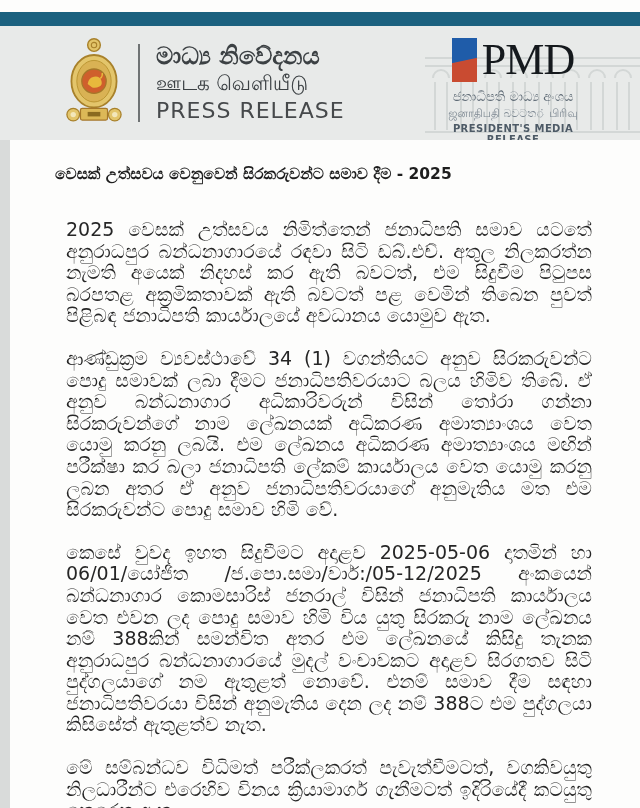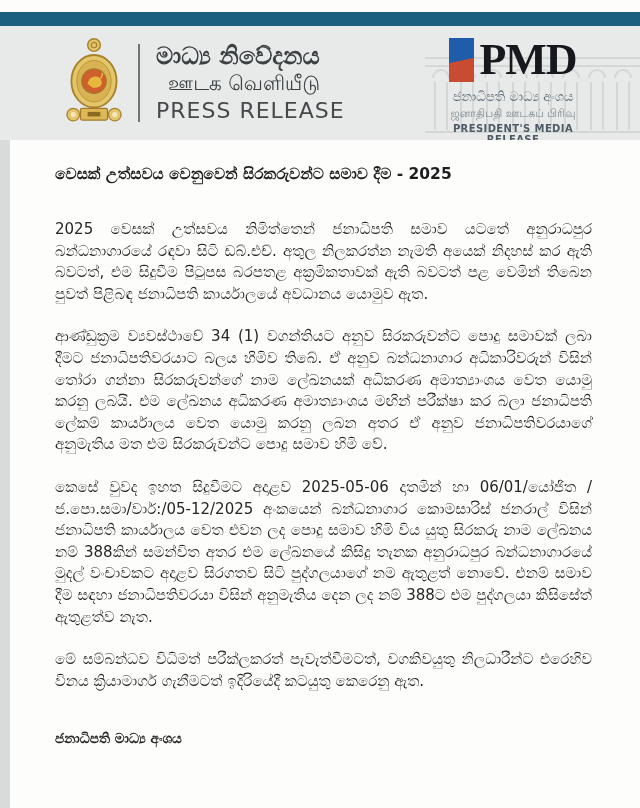--- a/index.html
+++ b/index.html
@@ -24,21 +24,21 @@
   }
   .emblem { margin-left: 66px; width: 56px; height: 94px; flex: 0 0 auto; }
   .hdr-divider {
     width: 2px; height: 78px;
     background: #6f7374;
     margin: 0 16px 0 16px;
     flex: 0 0 auto;
   }
   .pr-block { line-height: 1.18; }
   .pr-si { font-size: 24px; font-weight: 600; color: #3c4144; }
-  .pr-ta { font-size: 20px; font-weight: 500; color: #3c4144; margin-top: 2px; margin-left: 12px; }
+  .pr-ta { font-size: 20px; font-weight: 500; color: #3c4144; margin-top: 2px; }
   .pr-en { font-size: 22px; font-weight: 500; color: #46494b; letter-spacing: 1px; margin-top: 2px; }
   .pmd-block {
     position: absolute;
     right: 52px; top: 12px;
     width: 150px;
     text-align: center;
     z-index: 2;
   }
   .watermark {
     position: absolute;
@@ -51,21 +51,21 @@
     display: flex; align-items: center; justify-content: center;
     gap: 5px;
   }
   .pmd-mark {
     width: 25px; height: 44px;
     background: linear-gradient(168deg, #1f5ca9 0%, #1f5ca9 50%, #c94b31 52%, #c94b31 100%);
     display: inline-block;
   }
   .pmd-acronym {
     font-family: "Liberation Serif", "DejaVu Serif", serif;
-    font-weight: 700;
+    font-weight: 400;
     font-size: 44px;
     letter-spacing: -1px;
     color: #15191d;
     line-height: 1;
     text-align: right;
   }
   .pmd-si { margin-top: 7px; font-size: 13px; color: #5e6a75; }
   .pmd-ta { margin-top: 2px; font-size: 11px; color: #7c8791; }
   .pmd-en { margin-top: 2px; font-size: 10px; font-weight: 700; color: #4d5a66; letter-spacing: 0.4px; }
   .doc-body {
@@ -81,25 +81,26 @@
     width: 10px;
     background: #d9dbda;
   }
   .doc-title {
     font-size: 15.5px;
     font-weight: 700;
     color: #1e1e1e;
     margin-bottom: 36px;
   }
   .doc-body p {
-    font-size: 15px;
+    font-size: 19px;
     line-height: 21.6px;
     color: #262626;
     text-align: justify;
     margin-bottom: 21px;
+    margin-left: 11px;
   }
   .signature { margin-top: 38px; font-size: 13.6px; font-weight: 600; color: #262626; }
 </style>
 </head>
 <body>
 
 <div class="page">
 
   <div class="top-strip"></div>
   <div class="teal-bar"></div>
@@ -161,21 +162,21 @@
         <line x1="0" y1="100" x2="215" y2="100"></line>
       </g>
     </svg>
 
     <div class="pmd-block">
       <div class="pmd-row">
         <span class="pmd-mark"></span>
         <span class="pmd-acronym">PMD</span>
       </div>
       <div class="pmd-si">ජනාධිපති මාධ්‍ය අංශය</div>
-      <div class="pmd-ta">ஜனாதிபதி ஊடகப் பிரிவு</div>
+      <div class="pmd-ta">ஜனாதிபதி බවටත் பிரிவு</div>
       <div class="pmd-en">PRESIDENT'S MEDIA RELEASE</div>
     </div>
 
   </header>
 
   <main class="doc-body">
     <h1 class="doc-title">වෙසක් උත්සවය වෙනුවෙන් සිරකරුවන්ට සමාව දීම - 2025</h1>
     <p>2025 වෙසක් උත්සවය නිමිත්තෙන් ජනාධිපති සමාව යටතේ අනුරාධපුර බන්ධනාගාරයේ රඳවා සිටි ඩබ්.එච්. අතුල නිලකරත්න නැමති අයෙක් නිදහස් කර ඇති බවටත්, එම සිදුවීම පිටුපස බරපතළ අක්‍රමිකතාවක් ඇති බවටත් පළ වෙමින් තිබෙන පුවත් පිළිබඳ ජනාධිපති කාර්යාලයේ අවධානය යොමුව ඇත.</p>
     <p>ආණ්ඩුක්‍රම ව්‍යවස්ථාවේ 34 (1) වගන්තියට අනුව සිරකරුවන්ට පොදු සමාවක් ලබා දීමට ජනාධිපතිවරයාට බලය හිමිව තිබේ. ඒ අනුව බන්ධනාගාර අධිකාරිවරුන් විසින් තෝරා ගන්නා සිරකරුවන්ගේ නාම ලේඛනයක් අධිකරණ අමාත්‍යාංශය වෙත යොමු කරනු ලබයි. එම ලේඛනය අධිකරණ අමාත්‍යාංශය මඟින් පරීක්ෂා කර බලා ජනාධිපති ලේකම් කාර්යාලය වෙත යොමු කරනු ලබන අතර ඒ අනුව ජනාධිපතිවරයාගේ අනුමැතිය මත එම සිරකරුවන්ට පොදු සමාව හිමි වේ.</p>
     <p>කෙසේ වුවද ඉහත සිදුවීමට අදාළව 2025-05-06 දාතමින් හා 06/01/යෝජිත /ජ.පො.සමා/වාර්:/05-12/2025 අංකයෙන් බන්ධනාගාර කොමසාරිස් ජනරාල් විසින් ජනාධිපති කාර්යාලය වෙත එවන ලද පොදු සමාව හිමි විය යුතු සිරකරු නාම ලේඛනය නම් 388කින් සමන්විත අතර එම ලේඛනයේ කිසිදු තැනක අනුරාධපුර බන්ධනාගාරයේ මුදල් වංචාවකට අදාළව සිරගතව සිටි පුද්ගලයාගේ නම ඇතුළත් නොවේ.  එනම් සමාව දීම සඳහා ජනාධිපතිවරයා විසින් අනුමැතිය දෙන ලද නම් 388ට එම පුද්ගලයා කිසිසේත් ඇතුළත්ව නැත.</p>

